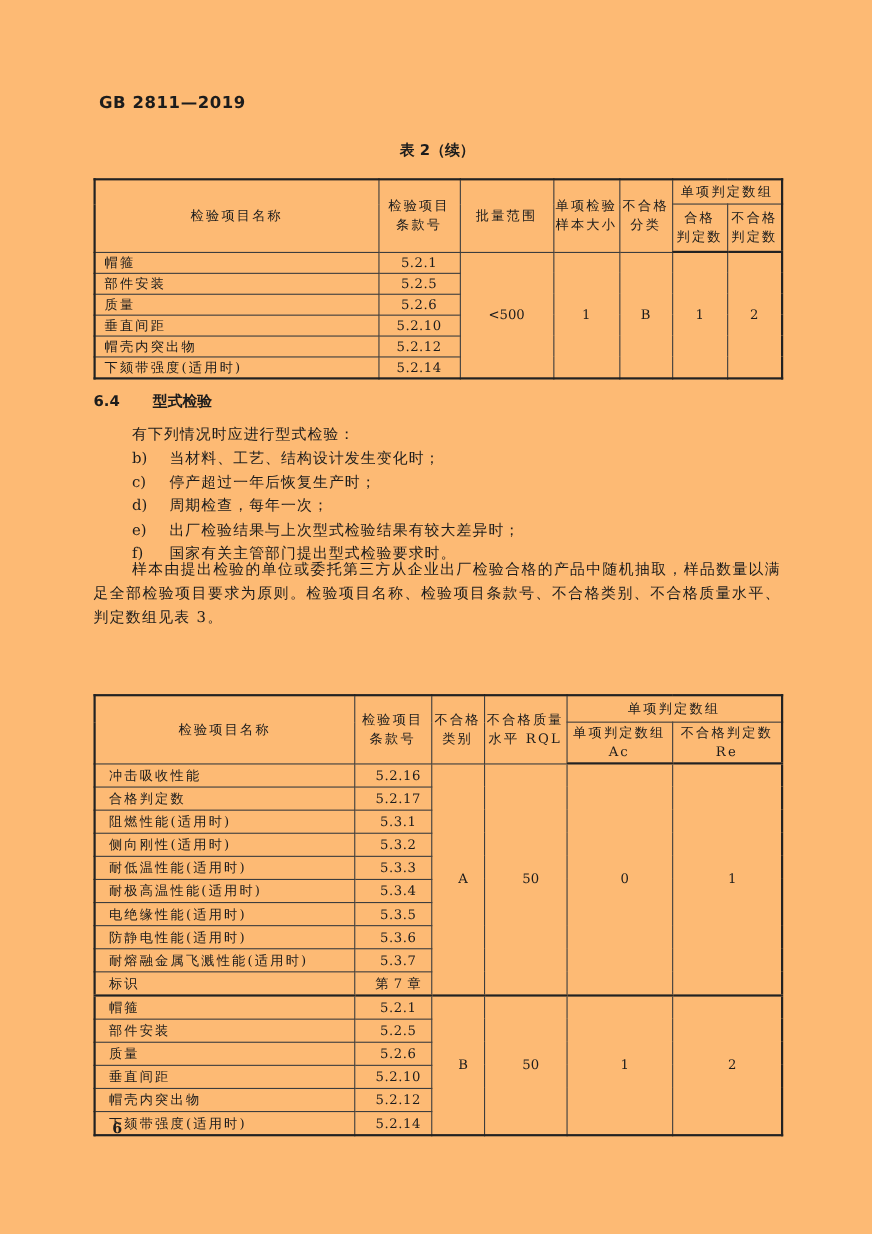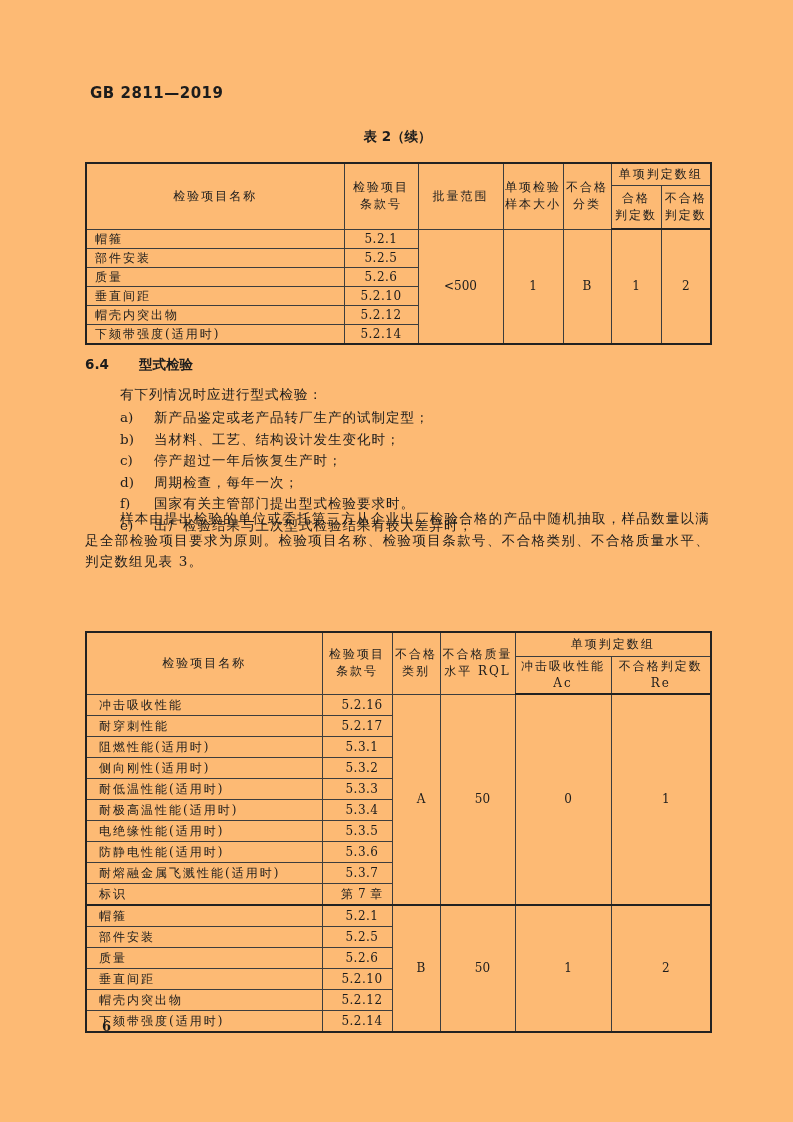--- a/index.html
+++ b/index.html
@@ -134,26 +134,25 @@
     </tbody>
   </table>
 
   <div class="section sec-heading">
     <span class="sec-num">6.4</span><span>型式检验</span>
   </div>
 
   <div class="section intro-line">有下列情况时应进行型式检验：</div>
 
   <div class="section list-block">
-    <div class="list-item"><span class="lbl">a)</span><span>新产品鉴定或老产品转厂生产的试制定型；</span></div>
     <div class="list-item"><span class="lbl">b)</span><span>当材料、工艺、结构设计发生变化时；</span></div>
     <div class="list-item"><span class="lbl">c)</span><span>停产超过一年后恢复生产时；</span></div>
     <div class="list-item"><span class="lbl">d)</span><span>周期检查，每年一次；</span></div>
+    <div class="list-item"><span class="lbl">e)</span><span>出厂检验结果与上次型式检验结果有较大差异时；</span></div>
     <div class="list-item"><span class="lbl">f)</span><span>国家有关主管部门提出型式检验要求时。</span></div>
-    <div class="list-item"><span class="lbl">e)</span><span>出厂检验结果与上次型式检验结果有较大差异时；</span></div>
   </div>
 
   <div class="section para">样本由提出检验的单位或委托第三方从企业出厂检验合格的产品中随机抽取，样品数量以满足全部检验项目要求为原则。检验项目名称、检验项目条款号、不合格类别、不合格质量水平、判定数组见表 3。</div>
 
 
   <table id="table3">
     <colgroup>
       <col style="width:236px">
         <col style="width:70px">
         <col style="width:48px">
@@ -163,35 +162,35 @@
     </colgroup>
     <thead>
       <tr class="h1">
         <th rowspan="2">检验项目名称</th>
         <th rowspan="2"><span>检验项目</span><br><span>条款号</span></th>
         <th rowspan="2"><span>不合格</span><br><span>类别</span></th>
         <th rowspan="2"><span>不合格质量</span><br><span>水平 RQL</span></th>
         <th colspan="2">单项判定数组</th>
       </tr>
       <tr class="h2">
-        <th>冲击吸收性能 Ac</th>
+        <th>单项判定数组 Ac</th>
         <th>不合格判定数 Re</th>
       </tr>
     </thead>
     <tbody>
       <tr>
         <td class="name">冲击吸收性能</td>
         <td class="num">5.2.16</td>
         <td class="mid" rowspan="10">A</td>
         <td class="mid" rowspan="10">50</td>
         <td class="mid" rowspan="10">0</td>
         <td class="mid" rowspan="10">1</td>
       </tr>
       <tr>
-        <td class="name">耐穿刺性能</td>
+        <td class="name">合格判定数</td>
         <td class="num">5.2.17</td>
       </tr>
       <tr>
         <td class="name">阻燃性能(适用时)</td>
         <td class="num">5.3.1</td>
       </tr>
       <tr>
         <td class="name">侧向刚性(适用时)</td>
         <td class="num">5.3.2</td>
       </tr>

